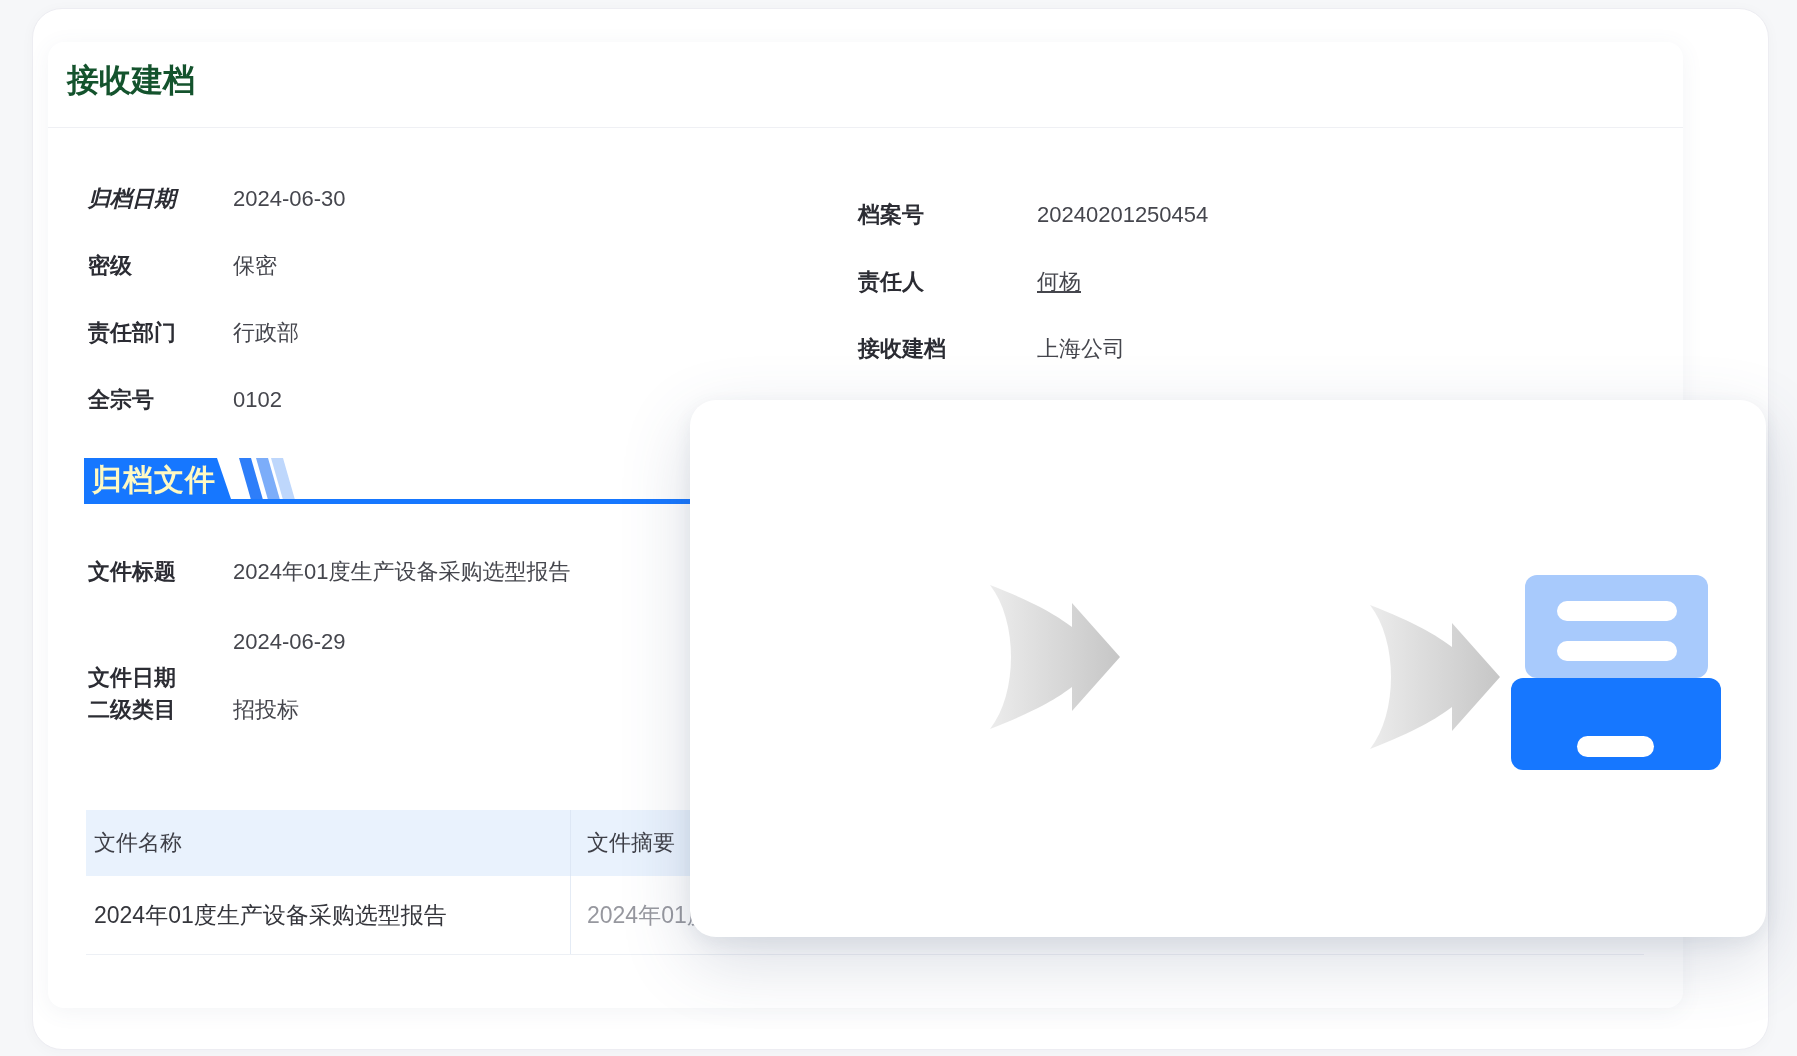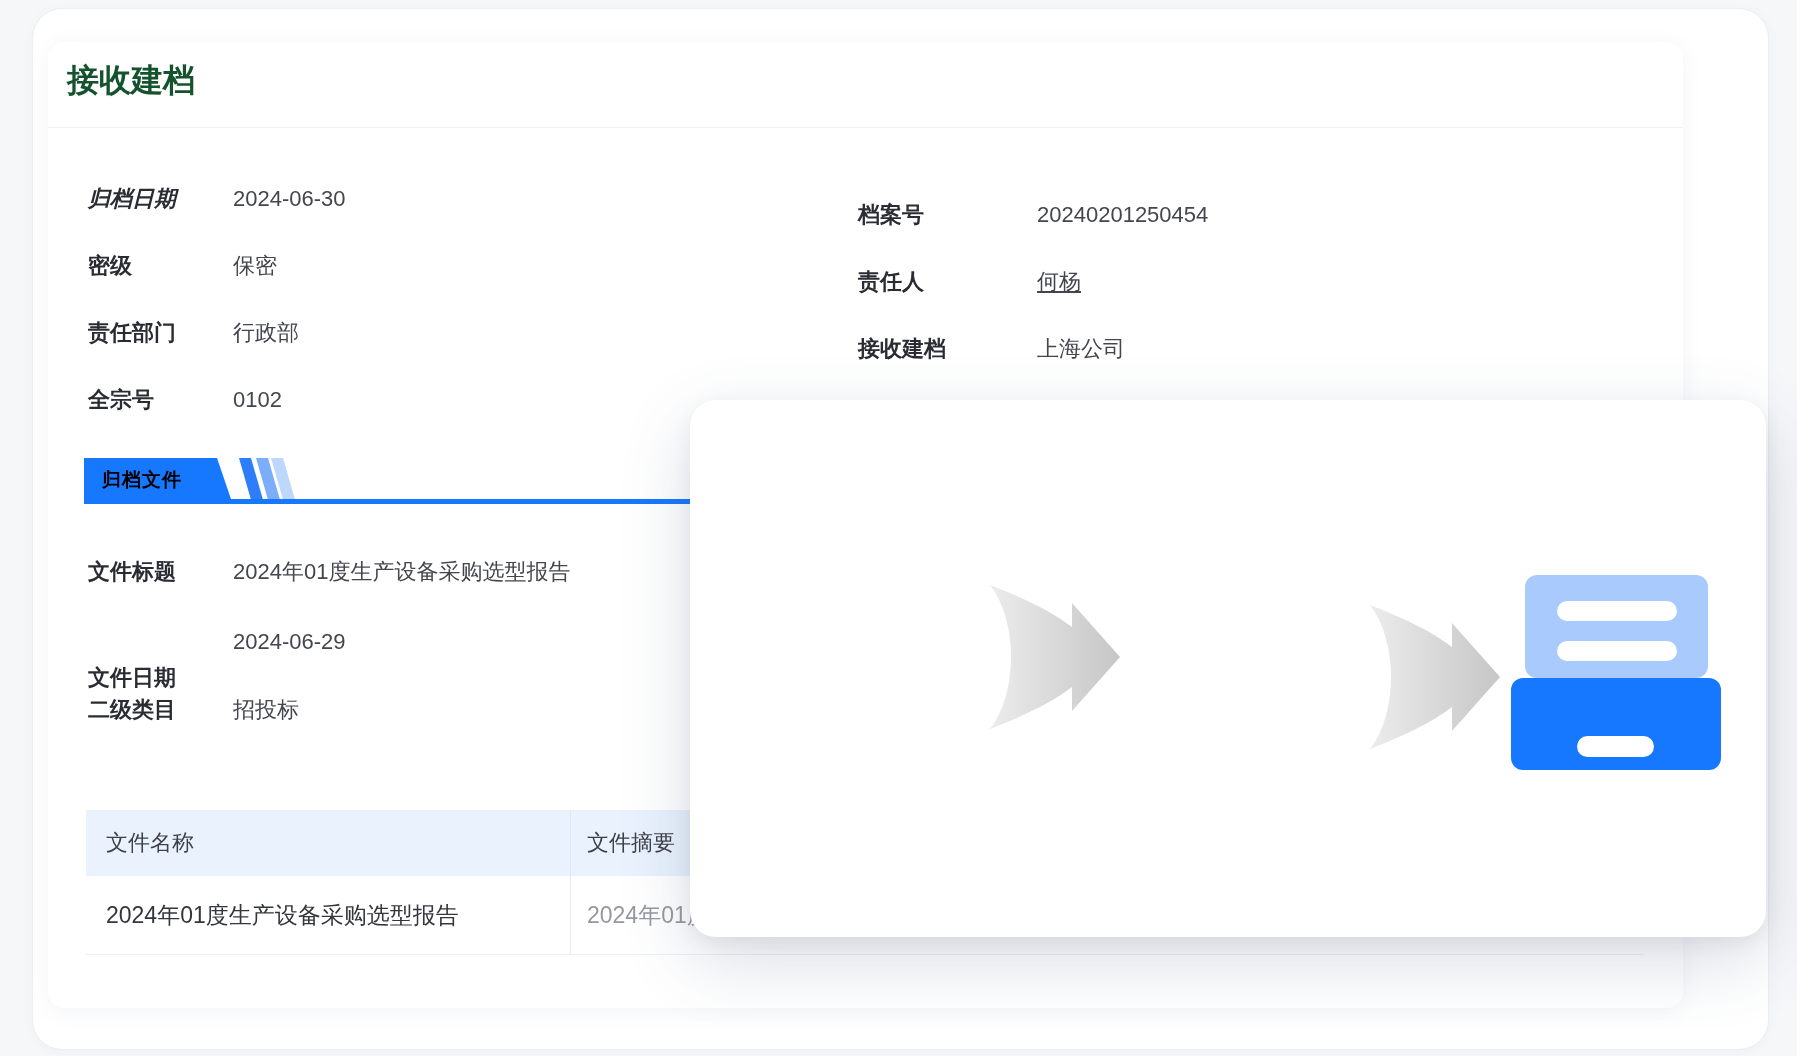--- a/index.html
+++ b/index.html
@@ -28,39 +28,39 @@
   .header-divider{left:48px;top:127px;width:1635px;height:1px;background:#eff0f4;}
   
   .lbl{font-size:22px;font-weight:700;color:#2b2c33;line-height:30px;white-space:nowrap;}
   .val{font-size:22px;font-weight:400;color:#45464d;line-height:30px;white-space:nowrap;}
   
   .banner-tag{
     left:84px;top:458px;width:148px;height:44px;background:#1677ff;
     clip-path:polygon(0 0,133px 0,148px 100%,0 100%);
   }
   .banner-tag span{
-    display:block;padding-left:18px;line-height:44px;color:#000000;
-    font-size:19px;font-weight:700;letter-spacing:1px;
+    display:block;padding-left:8px;line-height:44px;color:#fef9c3;
+    font-size:30px;font-weight:700;letter-spacing:1px;
   }
   .stripe{top:458px;width:12px;height:44px;transform:skewX(16deg);transform-origin:top left;}
   .stripe1{left:239px;background:#2e7ef9;}
   .stripe2{left:256px;background:#7cadf9;}
   .stripe3{left:271px;background:#bed7fc;}
   .banner-underline{left:84px;top:499px;width:1560px;height:5px;background:#1677ff;}
   
   .table{left:86px;top:810px;width:1558px;}
   .t-header{
     height:66px;background:#e9f2fd;display:flex;align-items:center;
     font-size:22px;color:#3e3f47;
   }
   .t-row{
     height:78px;background:#ffffff;display:flex;align-items:center;
     border-bottom:1px solid #edf0f5;font-size:23px;color:#35363c;
   }
-  .c1{width:484px;padding-left:20px;box-sizing:border-box;white-space:nowrap;overflow:hidden;}
+  .c1{width:484px;padding-left:8px;box-sizing:border-box;white-space:nowrap;overflow:hidden;}
   .c2{flex:1;padding-left:16px;border-left:1px solid #dde7f5;height:100%;display:flex;align-items:center;box-sizing:border-box;white-space:nowrap;overflow:hidden;}
   .t-row .c2{color:#97989f;border-left:1px solid #e4ebf5;}
   
   .overlay{
     left:690px;top:400px;width:1076px;height:537px;background:#ffffff;border-radius:26px;
     box-shadow:0 24px 70px rgba(70,85,120,.20),0 6px 18px rgba(70,85,120,.08);
     z-index:10;
   }
   .flow-btn{
     position:absolute;height:68px;border:none;border-radius:10px;background:#1677ff;

